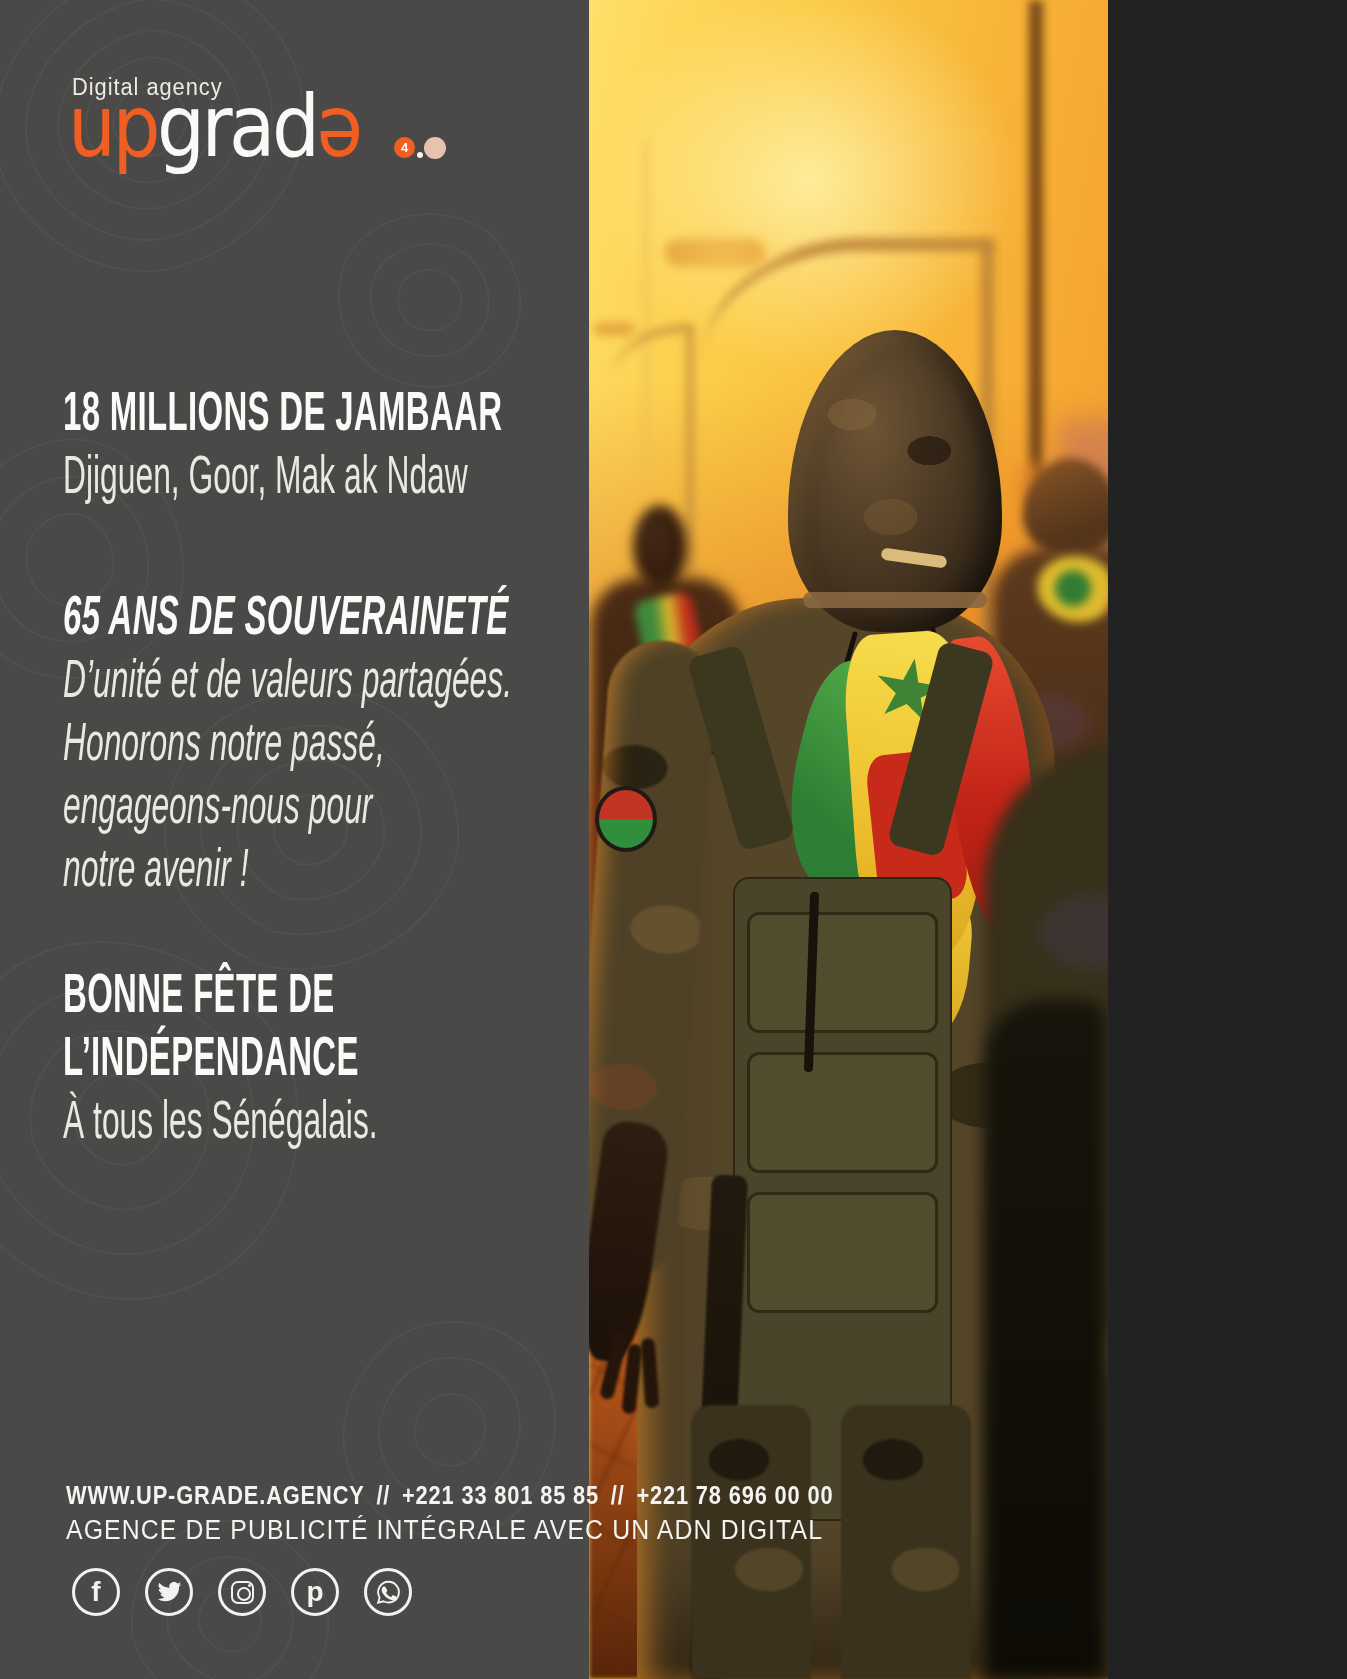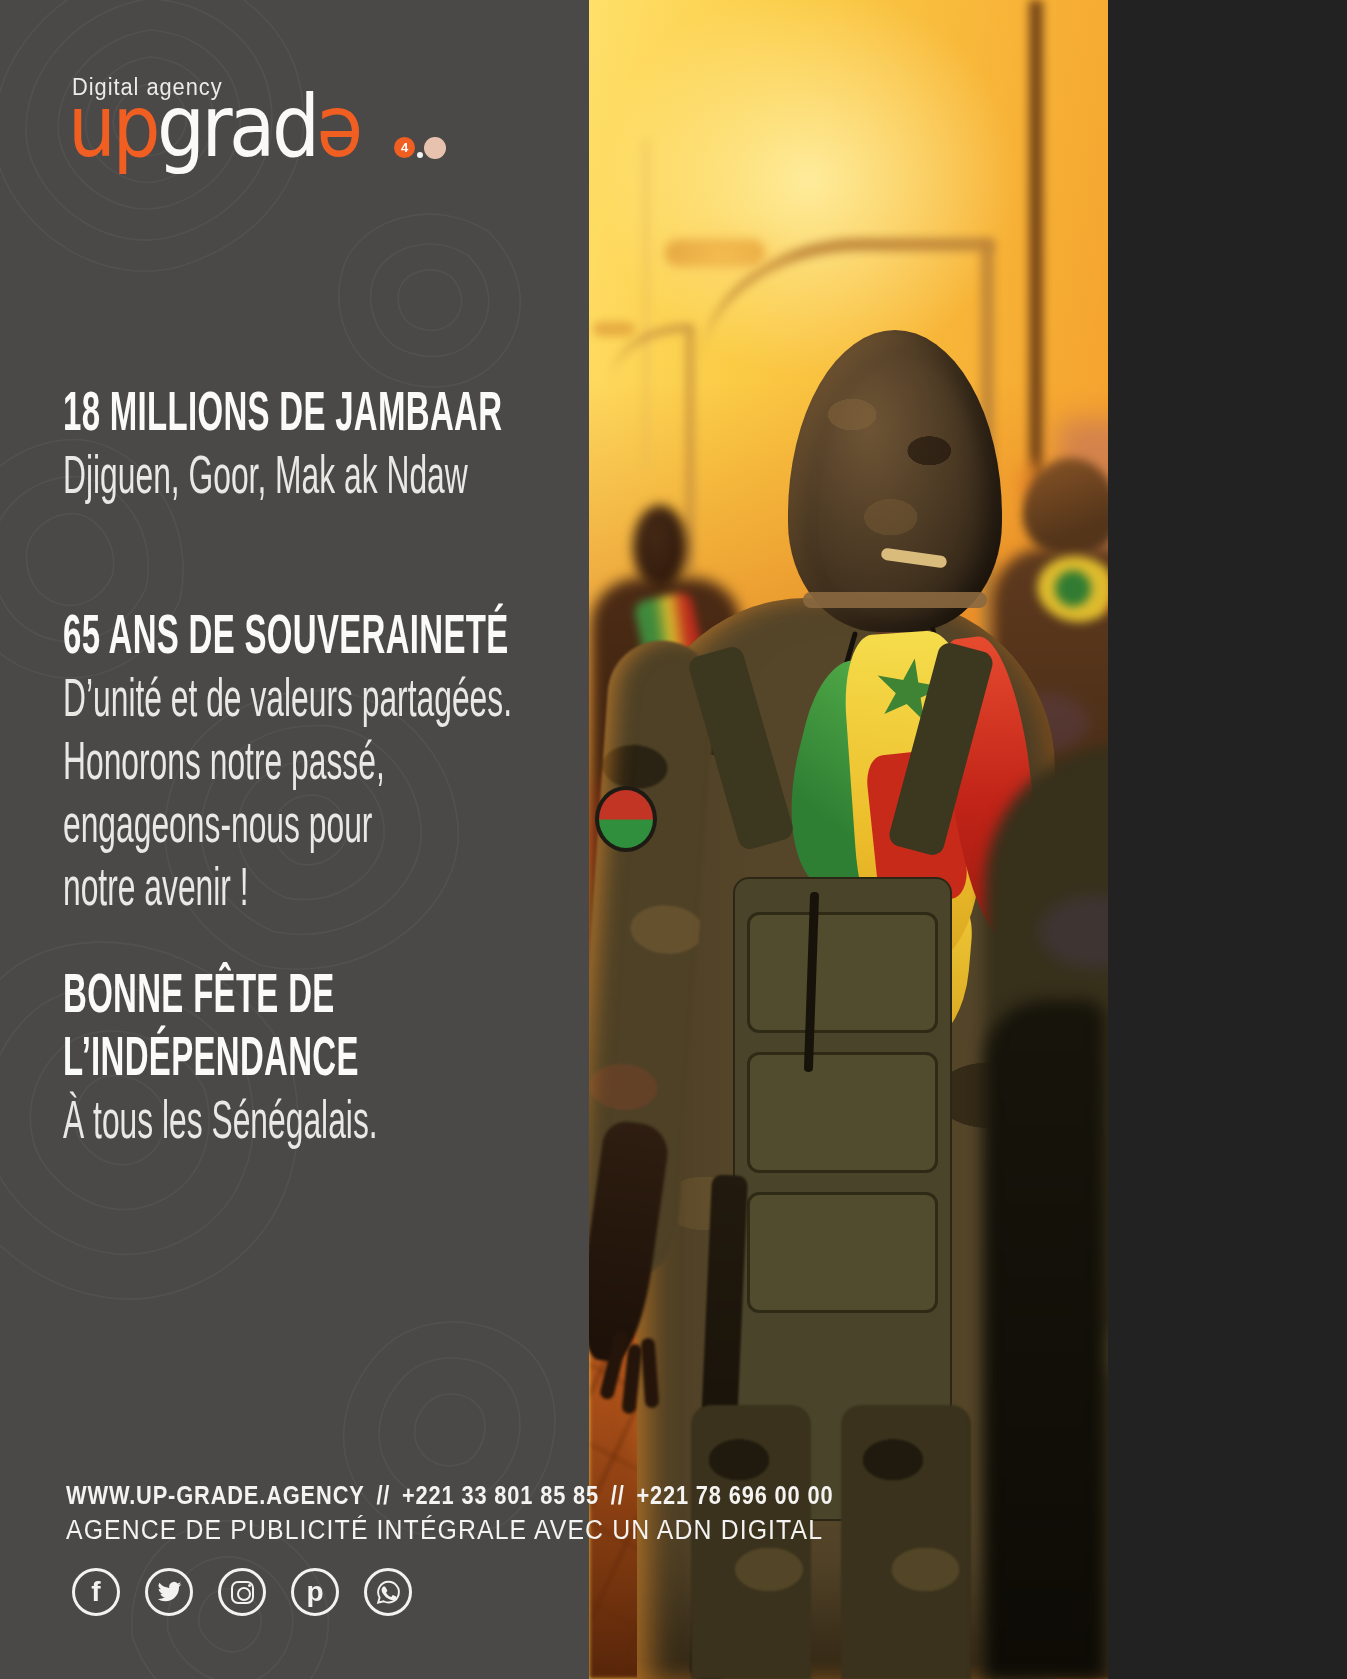--- a/index.html
+++ b/index.html
@@ -176,21 +176,21 @@
      color:#fff;font-size:13px;font-weight:bold;display:flex;align-items:center;justify-content:center;}
   .dot-white{position:absolute;left:417px;top:152px;width:6px;height:6px;border-radius:50%;background:#F5F4F2;}
   .dot-beige{position:absolute;left:424px;top:137px;width:22px;height:22px;border-radius:50%;background:#E7C2AF;}
   
   .blocks{position:absolute;left:63px;top:0;z-index:4;}
   .h-line{font-weight:bold;font-size:55px;line-height:63px;color:#FAFAF8;letter-spacing:.5px;
      transform:scaleX(.60);transform-origin:0 50%;white-space:nowrap;}
   .b-line{font-weight:400;font-size:53px;line-height:63px;color:#E9E8E5;
      transform:scaleX(.60);transform-origin:0 50%;white-space:nowrap;}
   .blk{position:absolute;left:0;}
-  .blk1{top:380px;} .blk2{top:603px;} .blk3{top:962px;}
+  .blk1{top:380px;} .blk2{top:584px;font-style:italic;} .blk3{top:962px;}
   
   .footer{position:absolute;left:0;top:0;z-index:5;color:#F4F3F1;}
   .contact{position:absolute;left:66px;top:1480px;font-weight:bold;font-size:26px;letter-spacing:1px;
      transform:scaleX(.84);transform-origin:0 50%;white-space:nowrap;}
   .contact .sep{margin:0 14px;font-weight:bold;}
   .slogan{position:absolute;left:66px;top:1515px;font-weight:400;font-size:27px;letter-spacing:1.2px;
      transform:scaleX(.92);transform-origin:0 50%;white-space:nowrap;}
   .social{position:absolute;left:72px;top:1568px;display:flex;gap:25px;}
   .sc{width:48px;height:48px;border:3.5px solid #F3F2F0;border-radius:50%;box-sizing:border-box;
      display:flex;align-items:center;justify-content:center;}

